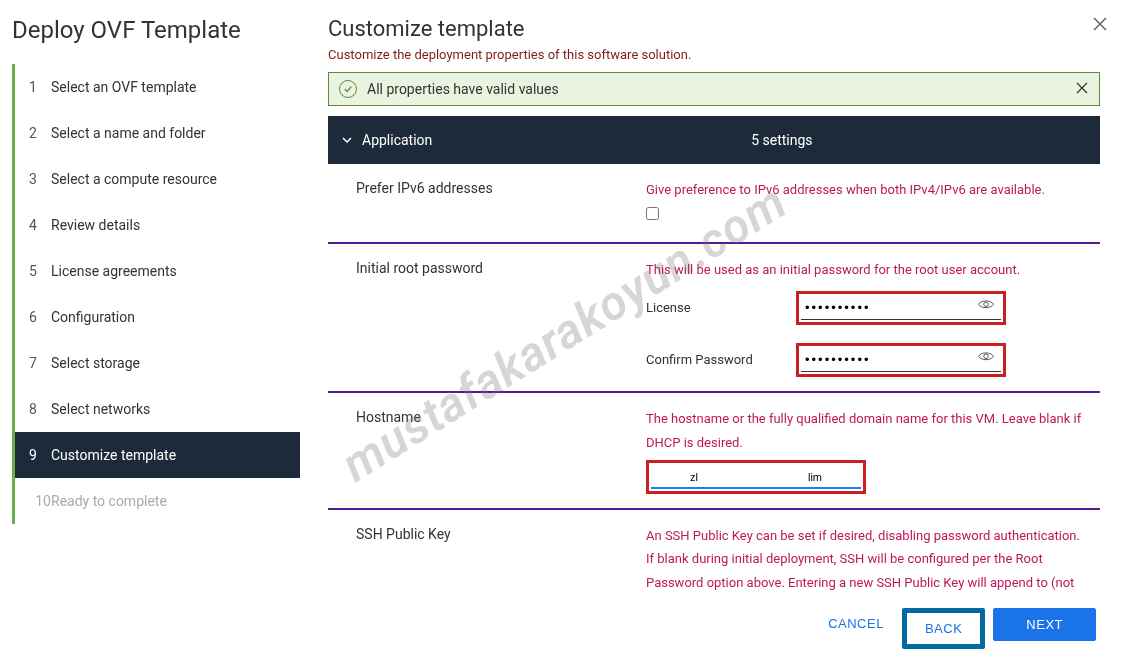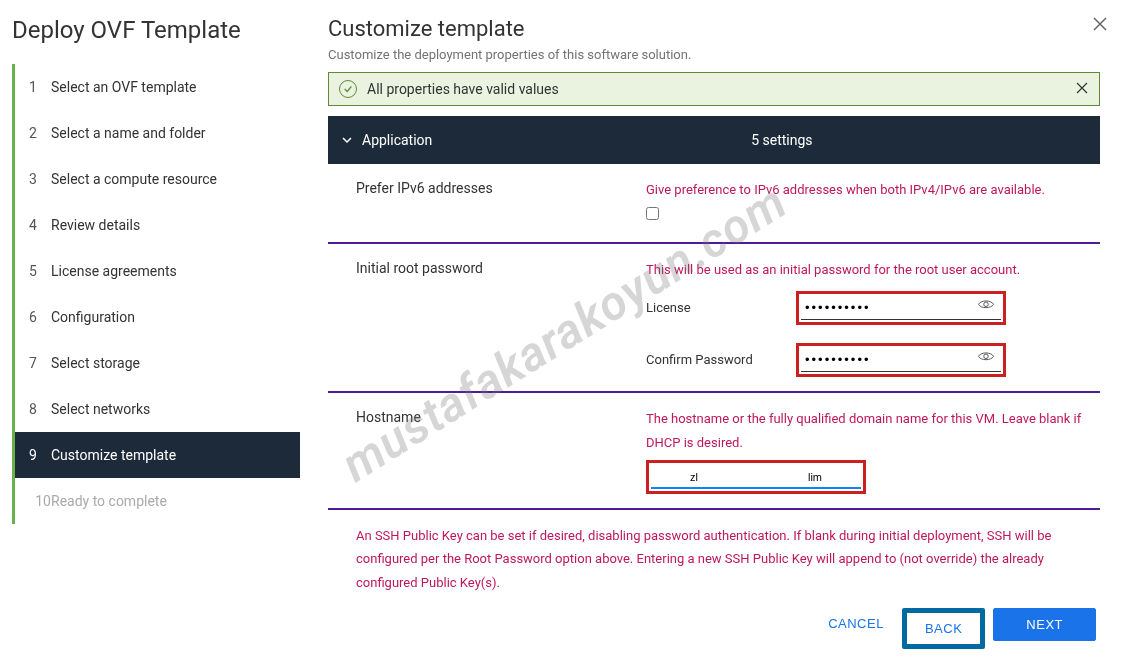--- a/index.html
+++ b/index.html
@@ -9,21 +9,21 @@
     .sidebar-title { font-size: 24px; font-weight: 400; color: #333; padding: 16px 12px 20px; }
     .steps { list-style: none; border-left: 3px solid #6ab04c; margin-left: 12px; }
     .step { display: flex; align-items: center; padding: 15px 14px; color: #333; cursor: pointer; font-size: 14px; }
     .step-num { width: 22px; flex-shrink: 0; color: #555; }
     .step.active { background: #1d2a3a; color: #fff; }
     .step.active .step-num { color: #fff; }
     .step.disabled { color: #aaa; cursor: default; text-align: right; }
     .step.disabled .step-num { color: #aaa; }
     .main { flex: 1; padding: 16px 28px 0 28px; display: flex; flex-direction: column; position: relative; }
     .main-title { font-size: 22px; font-weight: 400; margin-bottom: 6px; }
-    .main-sub { font-size: 13px; color: #737373; margin-bottom: 10px; }
+    .main-sub { font-size: 13px; color: #7f1d1d; margin-bottom: 10px; }
     .alert { display: flex; align-items: center; border: 1px solid #5e8a3a; background: #e9f3e0; padding: 7px 10px; margin-bottom: 10px; position: relative; }
     .alert-icon { width: 18px; height: 18px; border: 1.5px solid #5e8a3a; border-radius: 50%; display: flex; align-items: center; justify-content: center; margin-right: 10px; flex-shrink: 0; }
     .alert-icon svg { width: 10px; height: 10px; }
     .alert-close { position: absolute; right: 8px; top: 50%; transform: translateY(-50%); width: 16px; height: 16px; cursor: pointer; }
     .section-header { background: #1d2a3a; color: #fff; display: flex; align-items: center; padding: 16px 14px; font-size: 14px; }
     .sh-caret { margin-right: 10px; display: inline-flex; }
     .sh-title { flex: 1; }
     .sh-count { width: 45%; }
     .form-body { flex: 1; overflow: hidden; }
     .row { display: flex; padding: 14px 12px 14px 28px; border-bottom: 2px solid #4c1d95; }
@@ -173,20 +173,21 @@
         <div class="row-label">Hostname</div>
         <div class="row-content">
           <div class="desc">The hostname or the fully qualified domain name for this VM. Leave blank if DHCP is desired.</div>
           <span class="host-field">
             <input class="host-input" type="text" value="zl                                    lim" style="">
           </span>
         </div>
       </div>
 
       <div class="row" style="border-bottom:none;">
+        <div class="row-label">SSH Public Key</div>
         <div class="row-content">
           <div class="desc">An SSH Public Key can be set if desired, disabling password authentication. If blank during initial deployment, SSH will be configured per the Root Password option above. Entering a new SSH Public Key will append to (not override) the already configured Public Key(s).</div>
         </div>
       </div>
 
     </div>
 
   </div>
 </div>
 

